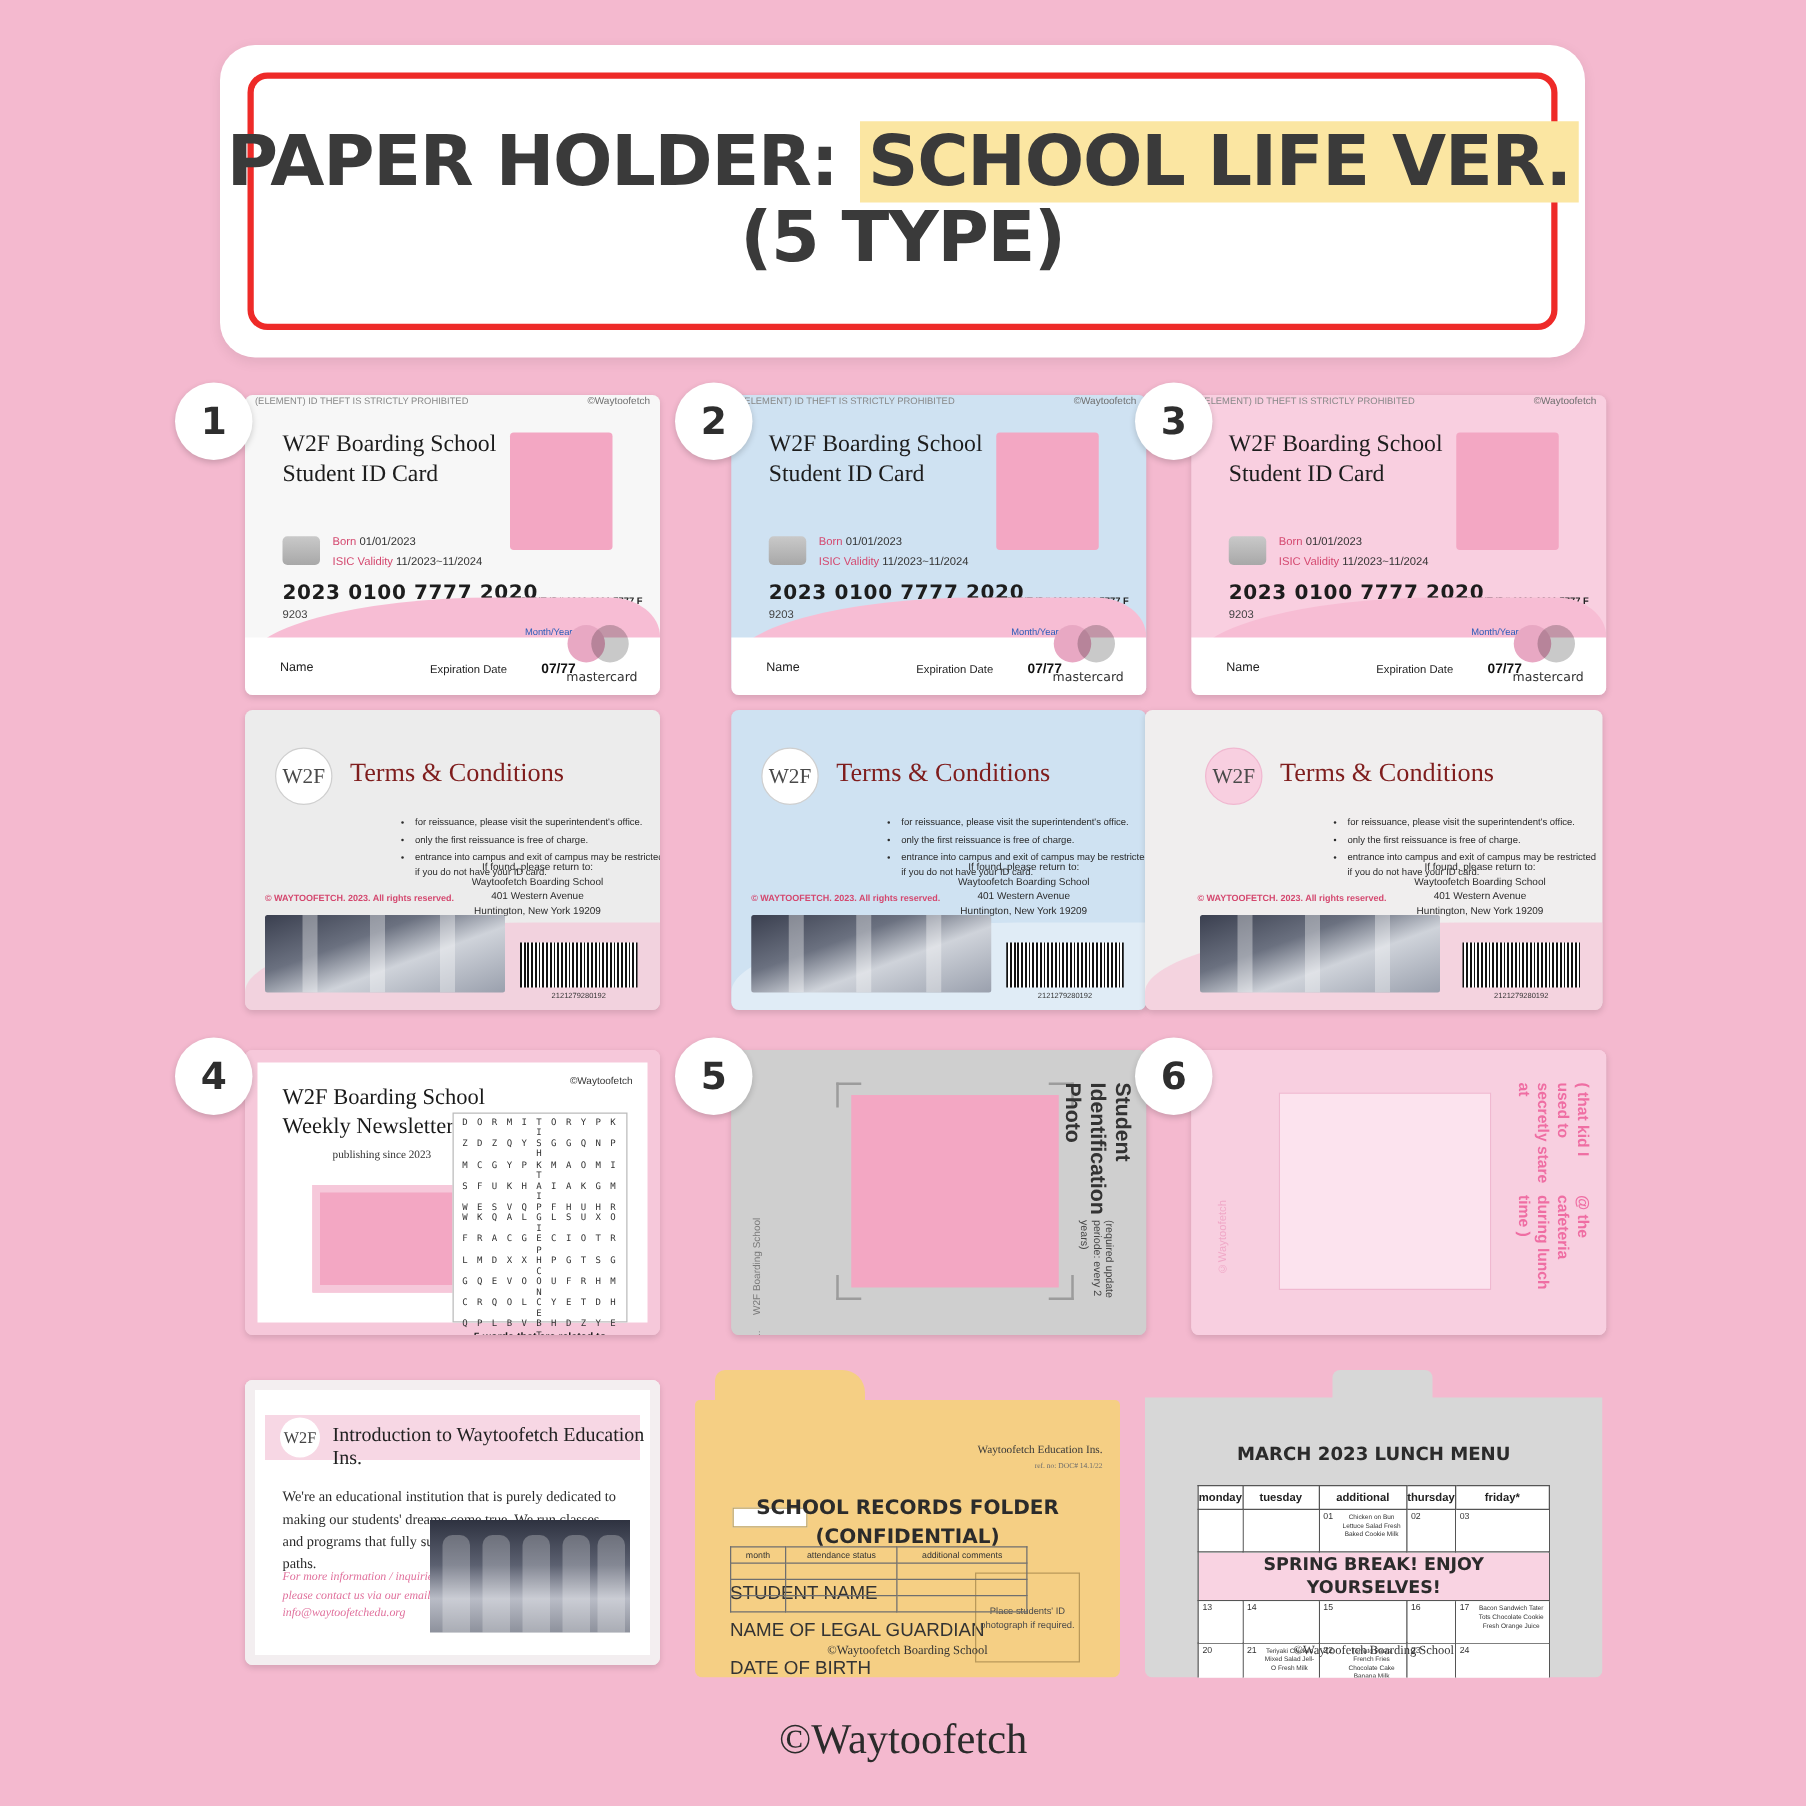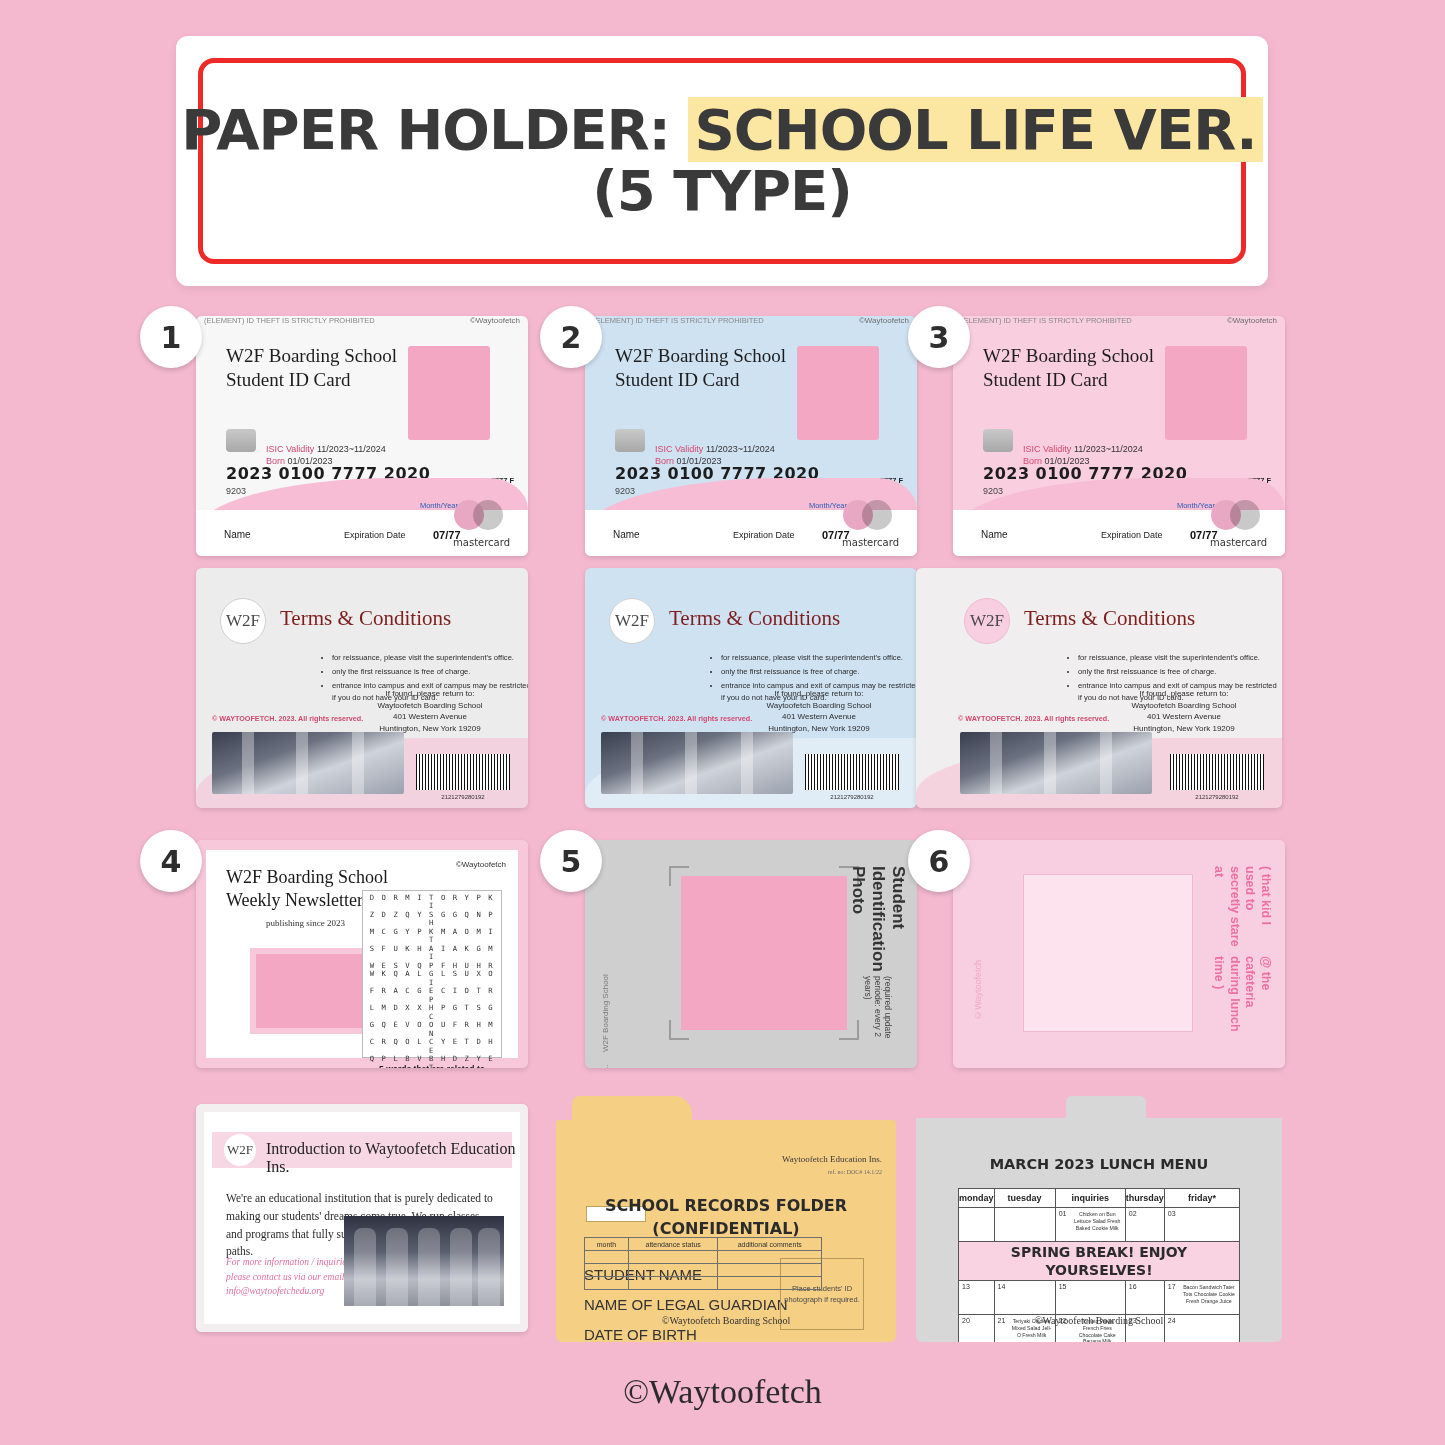--- a/index.html
+++ b/index.html
@@ -8,21 +8,21 @@
     width:1445px; height:1445px;
     background:#f4b9cf;
     font-family:"Liberation Sans", sans-serif;
     position:relative;
     overflow:hidden;
   }
 
   
   .title-wrap{
     position:absolute; left:176px; top:36px; width:1092px; height:250px;
-    background:#fff; border-radius:12px;
+    background:#fff; border-radius:28px;
     box-shadow:0 3px 10px rgba(0,0,0,.08);
   }
   .title-inner{
     position:absolute; left:22px; top:22px; right:22px; bottom:22px;
     border:5px solid #ee2a28; border-radius:16px;
     display:flex; flex-direction:column; align-items:center; justify-content:center;
   }
   .title-line1{
     font-family:"DejaVu Sans", sans-serif;
     font-weight:bold; font-size:56px; color:#3a3a3a; letter-spacing:-1px;
@@ -65,21 +65,21 @@
     font-family:"Liberation Serif", serif; font-size:19px; color:#1d1d1d; line-height:1.25;
   }
   .idf-photo{
     position:absolute; right:38px; top:30px; width:82px; height:94px;
     background:#f3a7c3; border-radius:3px;
   }
   .idf-chip{
     position:absolute; left:30px; top:113px; width:30px; height:23px;
     background:linear-gradient(#c9c9c9,#a8a8a8); border-radius:4px;
   }
-  .idf-born{ position:absolute; left:70px; top:112px; font-size:9px; color:#333;margin-top:28px;}
+  .idf-born{ position:absolute; left:70px; top:112px; font-size:9px; color:#333;}
   .idf-born b{ color:#d4486f; font-weight:normal;}
   .idf-isic{ position:absolute; left:70px; top:128px; font-size:9px; color:#333;}
   .idf-isic b{ color:#d4486f; font-weight:normal;}
   .idf-num{
     position:absolute; left:30px; top:148px;
     font-family:"DejaVu Sans", sans-serif; font-weight:bold; font-size:16px; color:#1d1d1d;
     letter-spacing:.5px;
   }
   .idf-sub{ position:absolute; left:30px; top:170px; font-size:9px; color:#444;}
   .idf-sid{ position:absolute; right:14px; top:160px; font-size:7.5px; font-weight:bold; color:#222;}
@@ -594,21 +594,21 @@
 <div class="card" style="left:916px; top:1096px; width:366px; height:246px; background:transparent; box-shadow:none;">
   <div class="menu" style="background:transparent;">
     <div class="menu-tab"></div>
     <div class="menu-body">
       <div class="menu-title">MARCH 2023 LUNCH MENU</div>
       <table class="menu-table">
         <tbody>
             <tr>
           <th>monday</th>
           <th>tuesday</th>
-          <th>inquiries</th>
+          <th>additional</th>
           <th>thursday</th>
           <th>friday*</th>
         </tr>
         <tr>
           <td></td>
           <td></td>
           <td>
             <span class="daynum">01</span>
             <span class="mealtxt">Chicken on Bun
 Lettuce Salad

